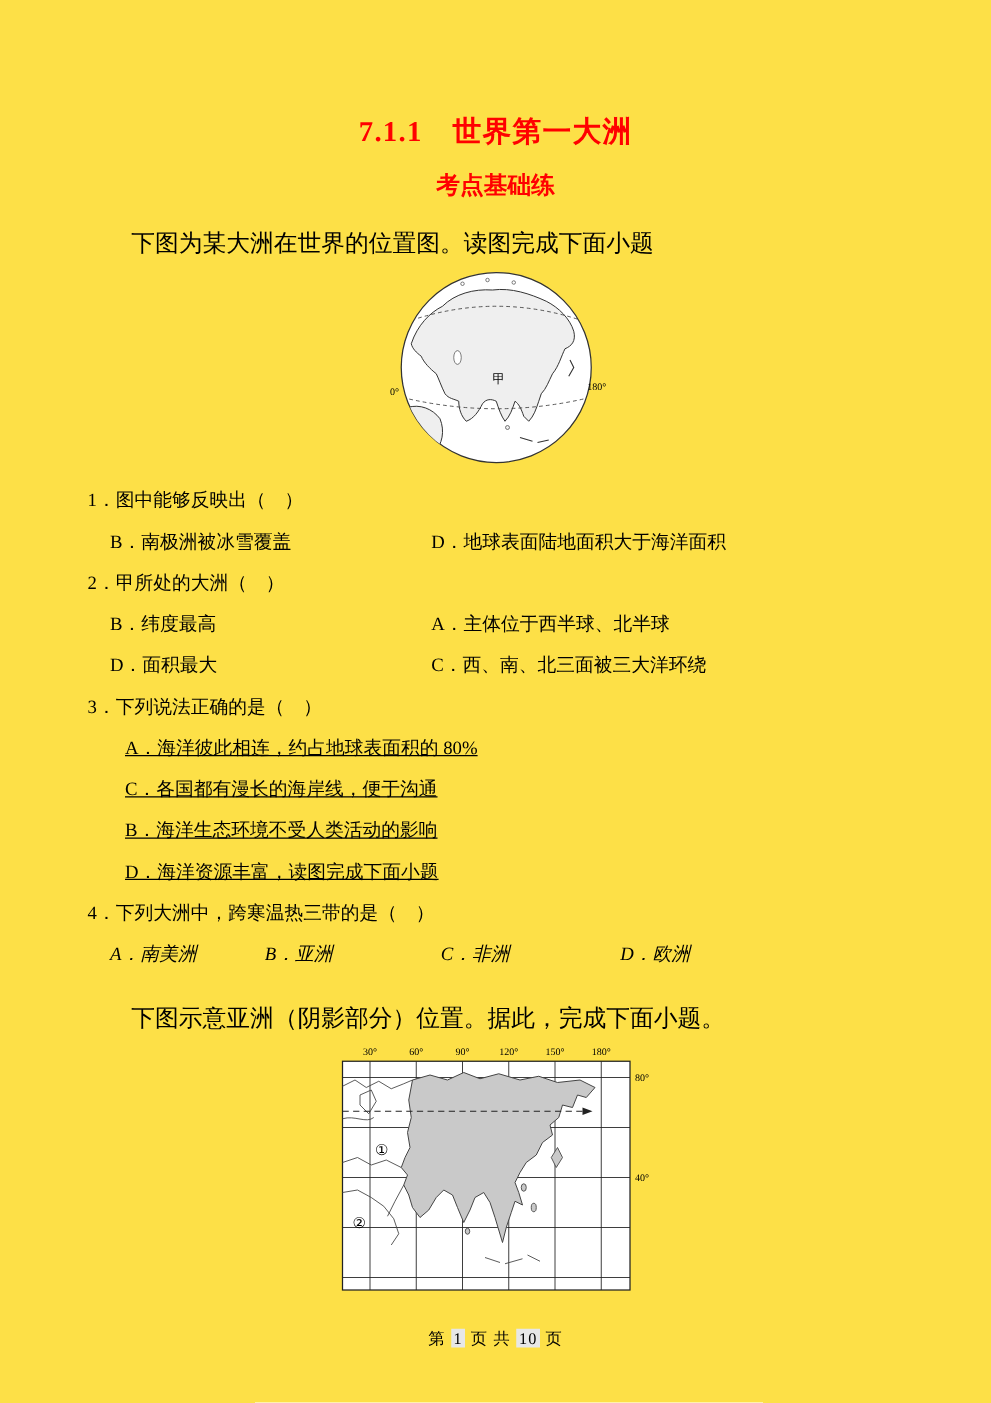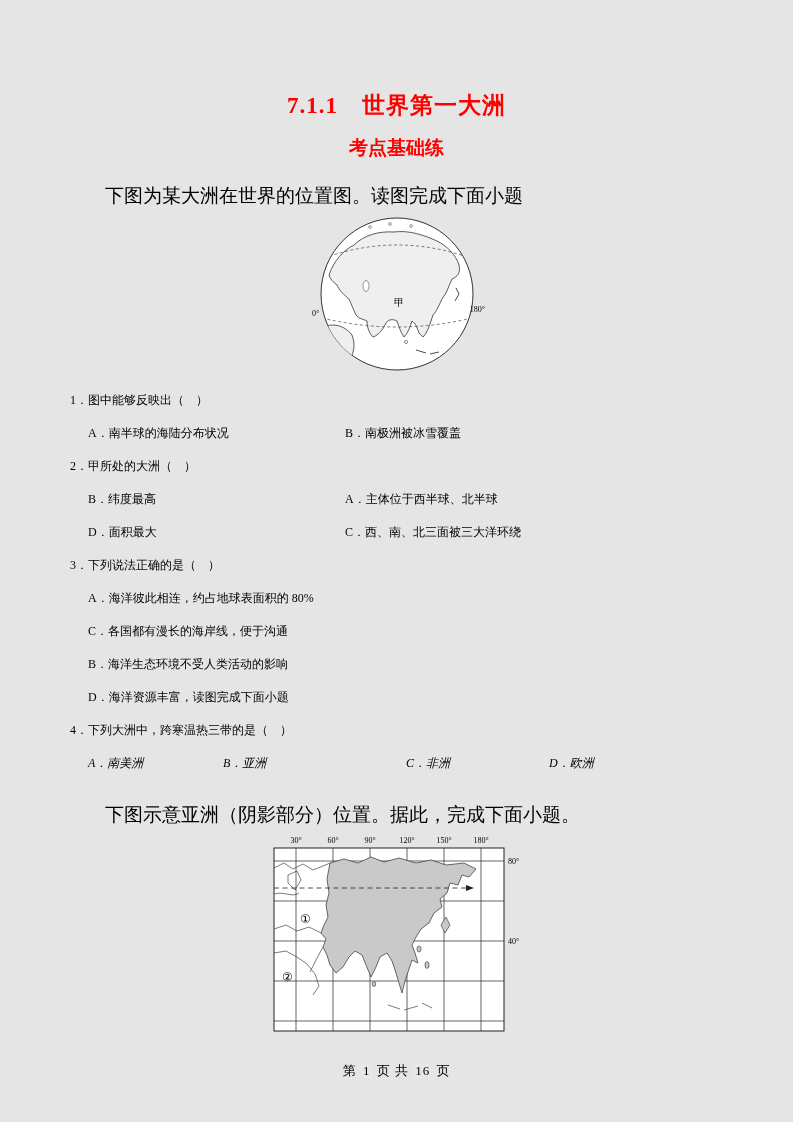--- a/index.html
+++ b/index.html
@@ -1,42 +1,42 @@
 <!DOCTYPE html>
 <html><head>
 <meta charset="utf-8">
 <style>
   html,body{margin:0;padding:0;background:#ffffff;}
   .page{
     width:793px;height:1122px;margin:0 auto;box-sizing:border-box;
-    padding-top:90px;position:relative;background:#e5e5e5;
+    padding-top:90px;position:relative;background:#fde047;
     font-family:"Liberation Serif","DejaVu Serif",serif;color:#000;
   }
   .title{
     margin:0;text-align:center;color:#ff0000;font-size:23px;font-weight:bold;
     letter-spacing:1px;
   }
   .subtitle{
     margin:14px 0 0 0;text-align:center;color:#ff0000;font-size:19px;font-weight:bold;
   }
   .intro{
     margin:18px 0 0 105px;font-size:19px;line-height:33px;
   }
   .figure{text-align:center;margin:2px 0 0 0;}
   .figure svg{display:inline-block;}
-  .questions{margin:4px 70px 0 70px;font-size:12px;}
+  .questions{margin:4px 70px 0 70px;font-size:15px;}
   .stem{line-height:33px;margin:0;}
   .opts-grid{
     display:grid;grid-template-columns:257px auto;margin-left:18px;
   }
-  .opts-stack{margin-left:18px;}
+  .opts-stack{margin-left:30px;text-decoration:underline;}
   .opts-inline{margin-left:18px;line-height:33px;}
   .opt{line-height:33px;display:block;white-space:nowrap;}
   .opt-inline{display:inline-block;line-height:33px;font-style:italic;}
-  .w1{width:120px;} .w2{width:137px;margin-left:12px;} .w3{width:140px;margin-left:43px;}
+  .w1{width:120px;} .w2{width:137px;} .w3{width:140px;}
   .footer{
     position:absolute;left:0;right:0;bottom:42px;text-align:center;
     font-size:13px;letter-spacing:1px;
   }
   .page-field{background:#e7e7e7;padding:0 2px;}
   .map-svg text, .globe-svg text{font-family:"Liberation Serif","DejaVu Serif",serif;}
 </style>
 </head>
 <body>
 
@@ -92,22 +92,22 @@
       <text x="177" y="98" font-size="8" text-anchor="end">180°</text>
       <text x="86" y="92" font-size="10">甲</text>
     </svg>
   </div>
 
   <div class="questions">
 
     <div class="question">
       <p class="stem">1．图中能够反映出（　）</p>
       <div class="opts-grid">
-        <span class="opt">A．南半球的海陆分布状况</span>
         <span class="opt">B．南极洲被冰雪覆盖</span>
+        <span class="opt">D．地球表面陆地面积大于海洋面积</span>
       </div>
     </div>
 
     <div class="question">
       <p class="stem">2．甲所处的大洲（　）</p>
       <div class="opts-grid">
         <span class="opt">B．纬度最高</span>
         <span class="opt">A．主体位于西半球、北半球</span>
         <span class="opt">D．面积最大</span>
         <span class="opt">C．西、南、北三面被三大洋环绕</span>
@@ -210,17 +210,17 @@
       <text x="34" y="90" font-size="12">①</text>
       <text x="16" y="148" font-size="12">②</text>
     </svg>
   </div>
 
   <div class="footer">
     <span>第</span>
     <span class="page-field">1</span>
     <span>页</span>
     <span>共</span>
-    <span class="page-field">16</span>
+    <span class="page-field">10</span>
     <span>页</span>
   </div>
 
 </div>
 
 </body></html>

